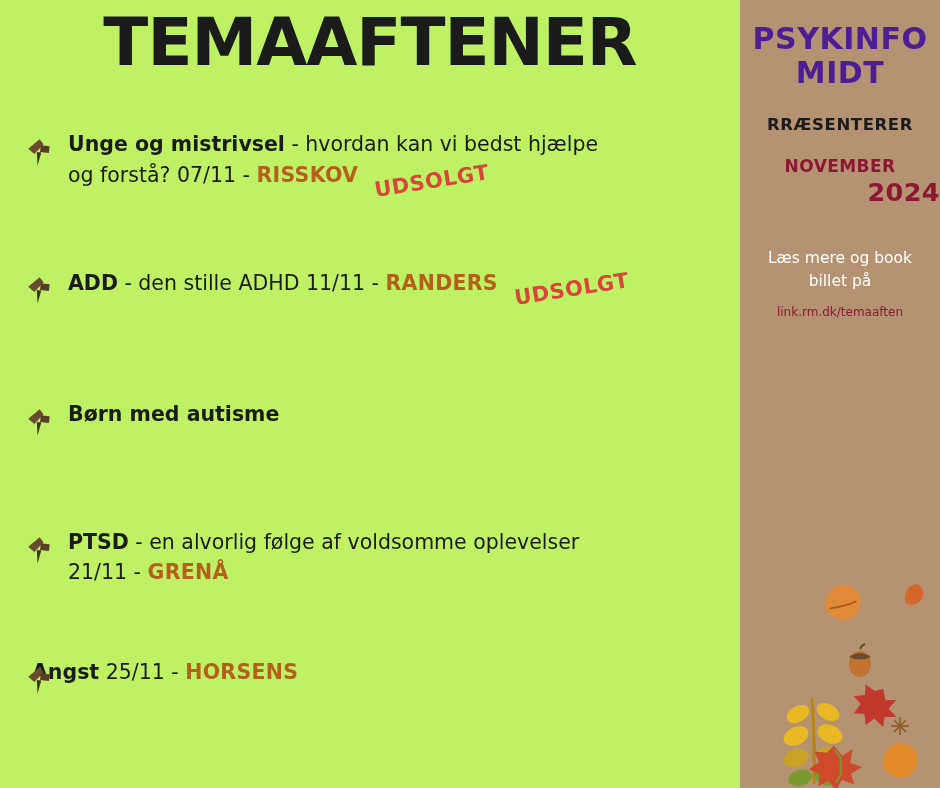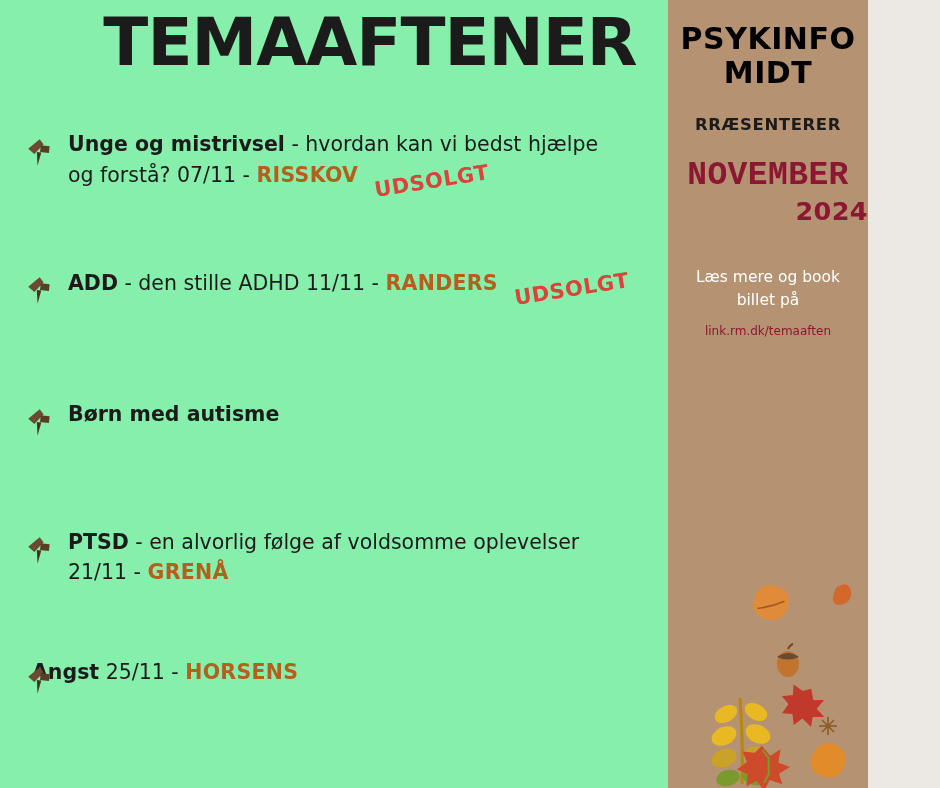--- a/index.html
+++ b/index.html
@@ -16,23 +16,23 @@
   #poster {
     position: relative;
     width: 940px;
     height: 788px;
     background: #ece9e4;
     display: flex;
   }
   
   .left {
     position: relative;
-    width: 668px;
+    width: 740px;
     height: 788px;
-    background: #86efac;
+    background: #bef264;
     box-sizing: border-box;
   }
   .poster-title {
     position: absolute;
     top: 8px;
     left: 0;
     width: 740px;
     text-align: center;
     font-family: "DejaVu Sans", sans-serif;
     font-weight: bold;
@@ -103,44 +103,43 @@
     position: relative;
     width: 200px;
     height: 788px;
     background: #b59272;
     box-sizing: border-box;
     overflow: hidden;
   }
   .brand {
     margin-top: 22px;
     text-align: center;
-    color: #000000;
+    color: #4c1d95;
     font-weight: bold;
     font-size: 30px;
     line-height: 1.12;
     letter-spacing: 0.5px;
     font-family: "DejaVu Sans", sans-serif;
   }
   .presents {
     margin-top: 26px;
     text-align: center;
     color: #1b1b1b;
     font-weight: bold;
     font-size: 16.5px;
     letter-spacing: 0.6px;
   }
   .month {
     margin-top: 22px;
     text-align: center;
     color: #8c1732;
     font-weight: bold;
-    font-size: 33px;
+    font-size: 17px;
     line-height: 1.2;
     letter-spacing: 0.4px;
-    font-family: Liberation Mono, monospace;
   }
   .year {
     text-align: right;
     color: #8c1732;
     font-weight: bold;
     font-size: 25.5px;
     letter-spacing: 0.4px;
   }
   .booking {
     margin-top: 40px;

